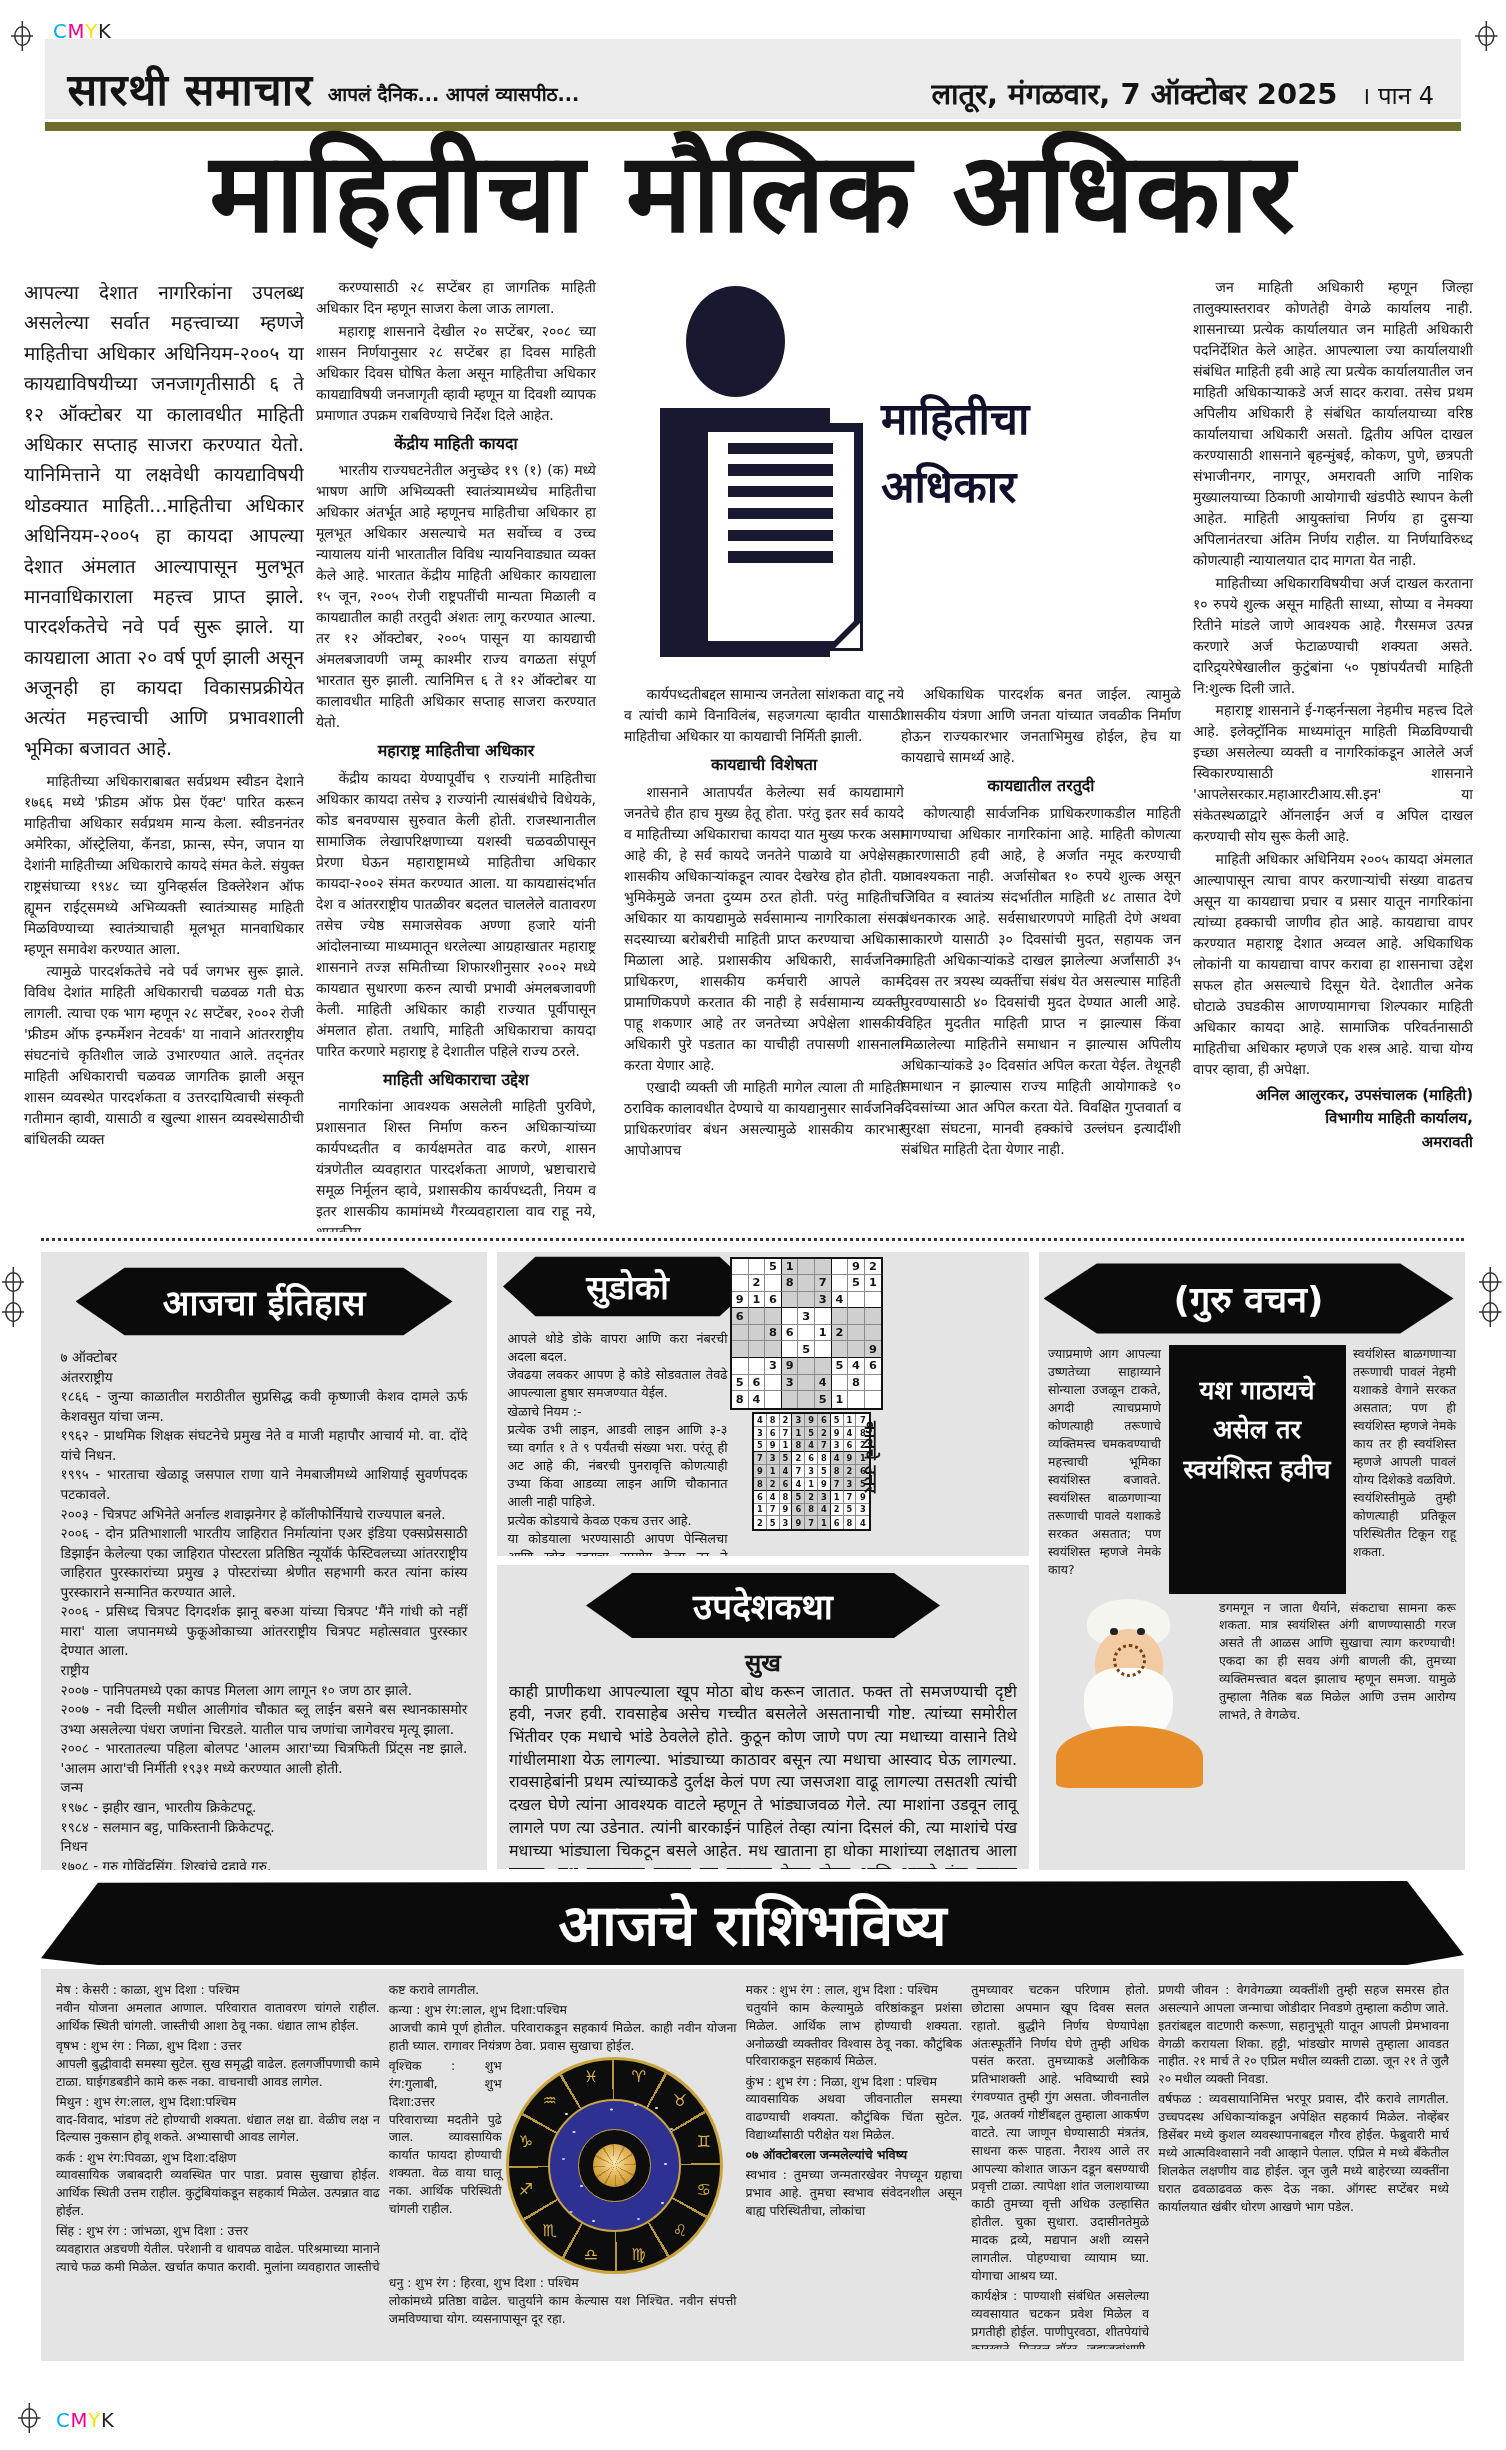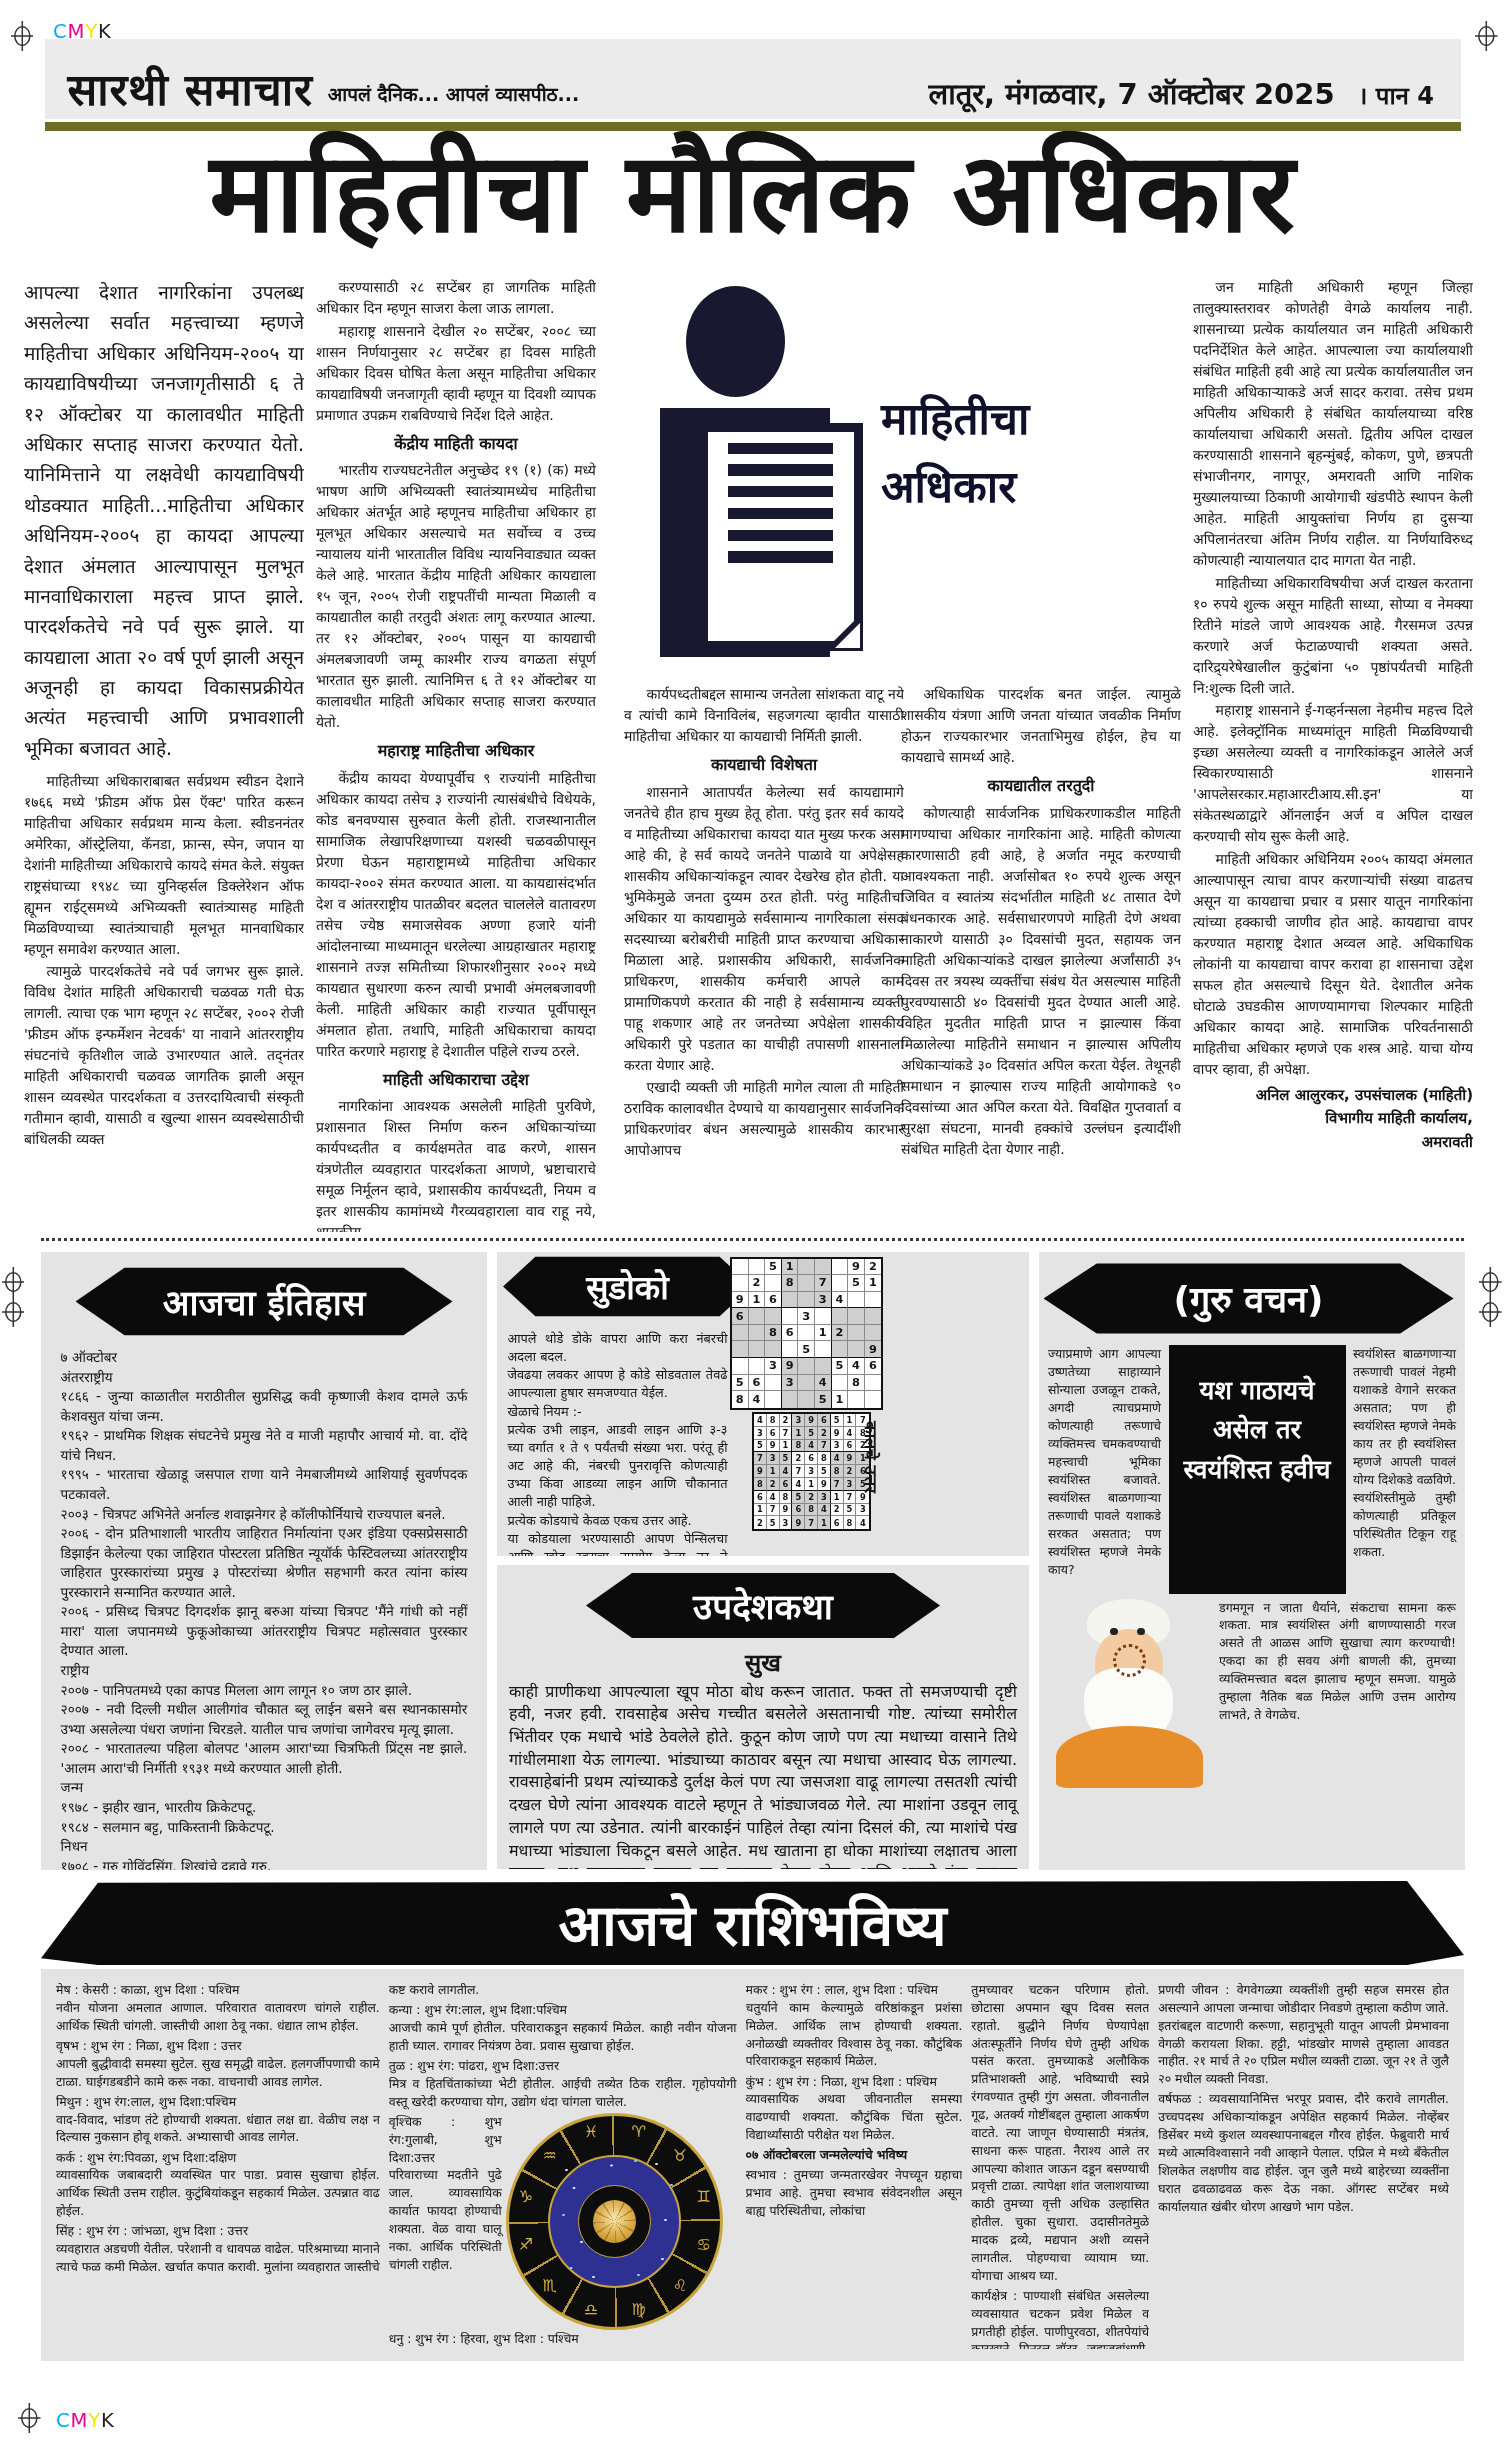--- a/index.html
+++ b/index.html
@@ -17,21 +17,21 @@
 
   .cmyk { position:absolute; font-size:19.6px; font-weight:400; letter-spacing:0.8px; }
   .cmyk .c{color:#00adee}.cmyk .m{color:#ec008c}.cmyk .y{color:#f5e400}.cmyk .k{color:#231f20}
 
   
   .masthead { left:45px; top:39px; width:1416px; height:80px; background:#ebebeb;
     display:flex; align-items:flex-end; padding:0 27px 7.5px 22.6px; }
   .mast-title { font-size:44px; font-weight:700; line-height:1; letter-spacing:0.8px; }
   .mast-tag { font-size:19px; font-weight:700; margin:0 0 4.5px 15px; }
   .mast-right { margin-left:auto; font-size:29px; font-weight:800; white-space:nowrap; }
-  .mast-page { font-size:24px; font-weight:700; margin-left:13.6px; }
+  .mast-page { font-size:24px; font-weight:400; margin-left:13.6px; }
   .olive-rule { left:45px; top:122px; width:1416px; height:9px; background:#6f6b2b; }
 
   .headline { left:0; top:130px; width:1506px; text-align:center; font-size:110px;
     font-weight:800; line-height:1.15; letter-spacing:1.5px; }
 
   
   .article-col { position:absolute; top:277px; width:280px; height:955px; overflow:hidden;
     text-align:justify; font-size:14px; line-height:1.5; }
   .blk-intro { font-size:19px; line-height:1.6; font-weight:500; text-align:justify; margin-bottom:7.5px;}
   .blk-p { text-indent:22.6px; margin-bottom:1.5px; }
@@ -501,22 +501,20 @@
 वाद-विवाद, भांडण तंटे होण्याची शक्यता. धंद्यात लक्ष द्या. वेळीच लक्ष न दिल्यास नुकसान होवू शकते. अभ्यासाची आवड लागेल.</div>
       <div class="horo-p">कर्क : शुभ रंग:पिवळा, शुभ दिशा:दक्षिण
 व्यावसायिक जबाबदारी व्यवस्थित पार पाडा. प्रवास सुखाचा होईल. आर्थिक स्थिती उत्तम राहील. कुटुंबियांकडून सहकार्य मिळेल. उत्पन्नात वाढ होईल.</div>
       <div class="horo-p">सिंह : शुभ रंग : जांभळा, शुभ दिशा : उत्तर
 व्यवहारात अडचणी येतील. परेशानी व धावपळ वाढेल. परिश्रमाच्या मानाने त्याचे फळ कमी मिळेल. खर्चात कपात करावी. मुलांना व्यवहारात जास्तीचे</div>
     </div>
   <div class="horo-col" style="width:348px;">
       <div class="horo-p">कष्ट करावे लागतील.</div>
       <div class="horo-p">कन्या : शुभ रंग:लाल, शुभ दिशा:पश्चिम
 आजची कामे पूर्ण होतील. परिवाराकडून सहकार्य मिळेल. काही नवीन योजना हाती घ्याल. रागावर नियंत्रण ठेवा. प्रवास सुखाचा होईल.</div>
-      <div class="horo-p">तुळ : शुभ रंग: पांढरा, शुभ दिशा:उत्तर
-मित्र व हितचिंताकांच्या भेटी होतील. आईची तब्येत ठिक राहील. गृहोपयोगी वस्तू खरेदी करण्याचा योग, उद्योग धंदा चांगला चालेल.</div>
       <div class="wheel-row">
         <div class="wheel-side">
           <div class="horo-p">वृश्चिक : शुभ रंग:गुलाबी, शुभ दिशा:उत्तर
 परिवाराच्या मदतीने पुढे जाल. व्यावसायिक कार्यात फायदा होण्याची शक्यता. वेळ वाया घालू नका. आर्थिक परिस्थिती चांगली राहील.</div>
         </div>
         <div class="wheel">
           <div class="wheel-spokes"></div>
           <div class="wheel-blue"></div>
           <div class="wheel-stars"></div>
           <div class="wheel-inner"></div>

